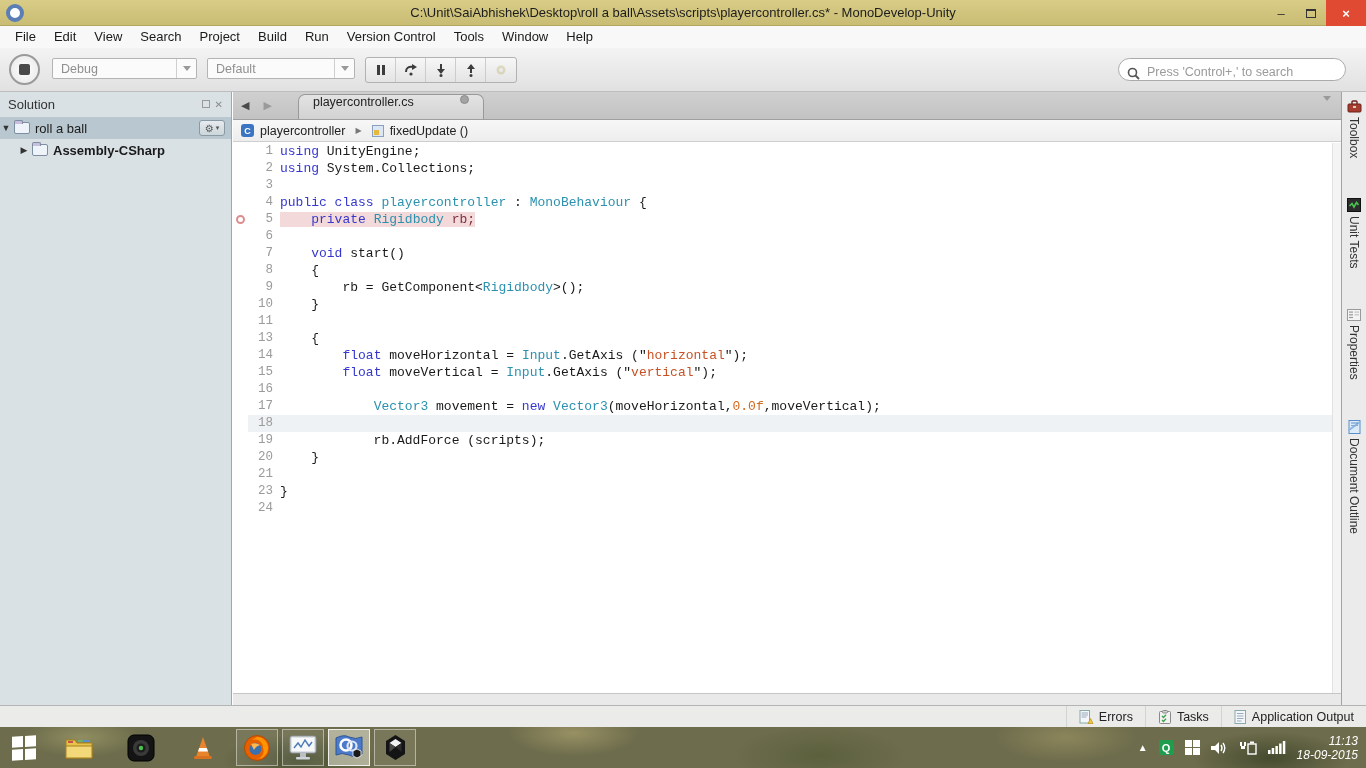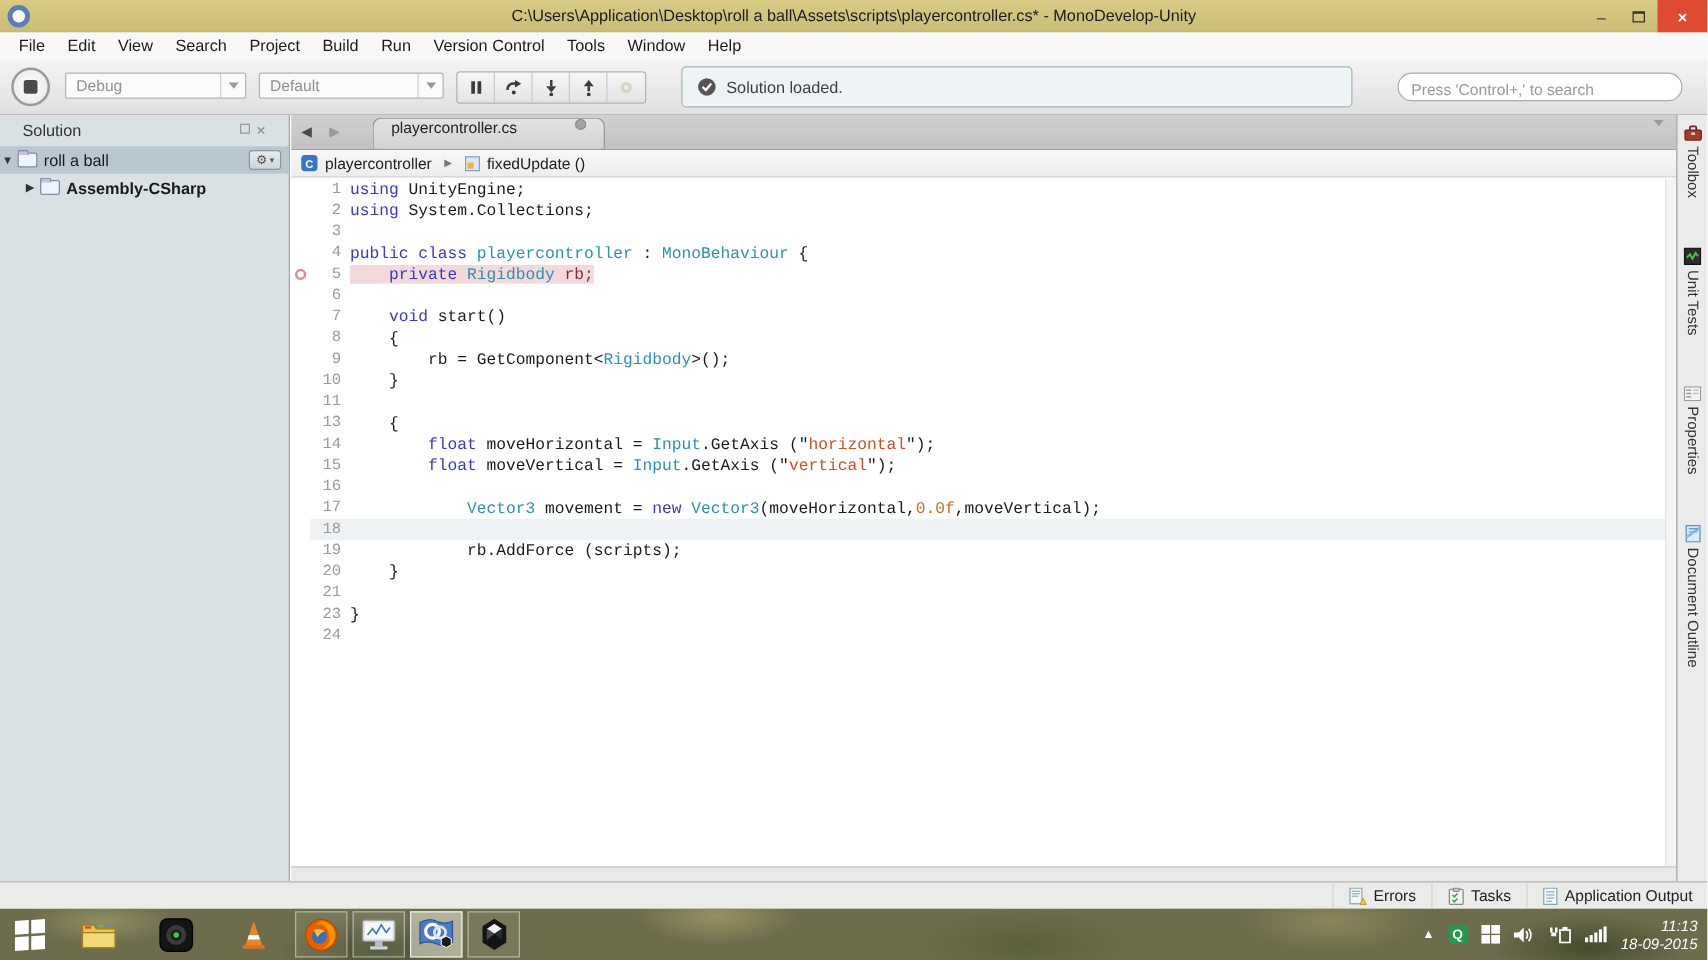--- a/index.html
+++ b/index.html
@@ -40,32 +40,32 @@
   .dd-arrow{width:20px;height:100%;border-left:1px solid #cfcfcf;display:flex;align-items:center;justify-content:center;}
   .tri-down{width:0;height:0;border-left:4px solid transparent;border-right:4px solid transparent;border-top:5px solid #9a9a9a;}
   .dbg-group{position:absolute;left:365px;top:9px;height:26px;border:1px solid #b2b2b2;border-radius:3px;
     background:linear-gradient(#f7f7f7,#e4e4e4);display:flex;align-items:stretch;overflow:hidden;}
   .dbg-btn{width:30px;display:flex;align-items:center;justify-content:center;border-right:1px solid #cccccc;}
   .dbg-btn:last-child{border-right:none;opacity:.35;}
   .status-box{position:absolute;left:545px;top:5px;width:537px;height:33px;background:#eef3f5;
     border:1px solid #a9b4b8;border-radius:4px;display:flex;align-items:center;padding-left:12px;gap:8px;}
   .status-text{font-size:13px;color:#3d3d3d;}
   .search-pill{position:absolute;left:1118px;top:10px;width:228px;height:23px;background:#fff;
-    border:1px solid #ababab;border-radius:12px;display:flex;align-items:flex-start;padding:0 8px;gap:5px;flex-direction:column;}
+    border:1px solid #ababab;border-radius:12px;display:flex;align-items:flex-end;padding:0 8px;gap:5px;}
   .search-pill input{border:none;outline:none;flex:1;font-size:12.5px;color:#444;background:transparent;
     font-family:"Liberation Sans",sans-serif;}
   .search-pill input::placeholder{color:#9a9a9a;}
 
   
   .workspace{position:absolute;left:0;top:92px;width:1366px;height:613px;}
 
   
   .solution-pad{position:absolute;left:0;top:0;width:232px;height:613px;background:#d9e1e5;
     border-right:1px solid #a6a6a6;}
-  .pad-header{height:25px;display:flex;align-items:center;padding:0 18px;font-size:13px;color:#333;}
+  .pad-header{height:25px;display:flex;align-items:center;padding:0 8px;font-size:13px;color:#333;}
   .pad-header .sp{flex:1;}
   .mini-ic{font-size:10px;color:#8a8a8a;margin-left:5px;}
   .pin-sq{width:8px;height:8px;border:1px solid #9a9a9a;display:inline-block;}
   .tree-row{height:22px;display:flex;align-items:center;font-size:13px;position:relative;}
   .tree-row.selected{background:#b9c8d0;}
   .tw{width:12px;text-align:center;font-size:9px;color:#333;}
   .folder{width:16px;height:12px;border:1px solid #7d8ea0;background:#eef4f9;border-radius:2px;position:relative;margin:0 5px 0 2px;}
   .folder:before{content:"";position:absolute;left:-1px;top:-3px;width:7px;height:3px;background:#c9bde0;border:1px solid #7d8ea0;border-bottom:none;border-radius:2px 2px 0 0;}
   .gear-btn{position:absolute;right:6px;top:3px;width:26px;height:16px;border:1px solid #8a9aa5;border-radius:3px;
     background:linear-gradient(#e6ebee,#ccd6db);font-size:10px;color:#555;display:flex;align-items:center;justify-content:center;gap:2px;}
@@ -161,21 +161,21 @@
   .clock{color:#fff;font-size:12px;text-align:right;line-height:14px;font-style:italic;}
 
   
   .ico{display:inline-flex;align-items:center;justify-content:center;}
 </style>
 </head>
 <body>
 
 <div class="titlebar">
   <div class="app-logo"></div>
-  <div class="title-text">C:\Users\Application\Desktop\roll a ball\Assets\scripts\playercontroller.cs* - MonoDevelop-Unity</div>
+  <div class="title-text">C:\Unit\SaiAbhishek\Desktop\roll a ball\Assets\scripts\playercontroller.cs* - MonoDevelop-Unity</div>
   <div class="win-controls">
     <div class="win-btn">–</div>
     <div class="win-btn">
         <span class="win-max-glyph"></span>
       </div>
     <div class="win-btn win-close">×</div>
   </div>
 </div>
 
 <div class="menubar" id="menubar">
@@ -235,27 +235,20 @@
           <rect x="4" y="5" width="2" height="4" fill="#3c3c3c"></rect>
           <circle cx="5" cy="11.5" r="1.5" fill="#3c3c3c"></circle>
         </svg>
       </div>
     <div class="dbg-btn">
         <svg width="13" height="12" viewBox="0 0 13 12">
           <circle cx="6" cy="6" r="4.5" fill="#b9ab66"></circle>
           <circle cx="6" cy="6" r="2" fill="#e6e6e6"></circle>
         </svg>
       </div>
-  </div>
-  <div class="status-box">
-    <svg width="15" height="15" viewBox="0 0 15 15">
-        <circle cx="7.5" cy="7.5" r="7" fill="#555"></circle>
-        <path d="M4 7.5 L6.7 10 L11 4.8" stroke="#fff" stroke-width="1.8" fill="none"></path>
-      </svg>
-    <span class="status-text">Solution loaded.</span>
   </div>
   <div class="search-pill">
     <svg width="13" height="13" viewBox="0 0 13 13">
         <circle cx="5.5" cy="5.5" r="4" fill="none" stroke="#555" stroke-width="1.6"></circle>
         <line x1="8.5" y1="8.5" x2="12" y2="12" stroke="#555" stroke-width="1.8"></line>
       </svg>
     <input type="text" placeholder="Press 'Control+,' to search" style="">
   </div>
 </div>
 

